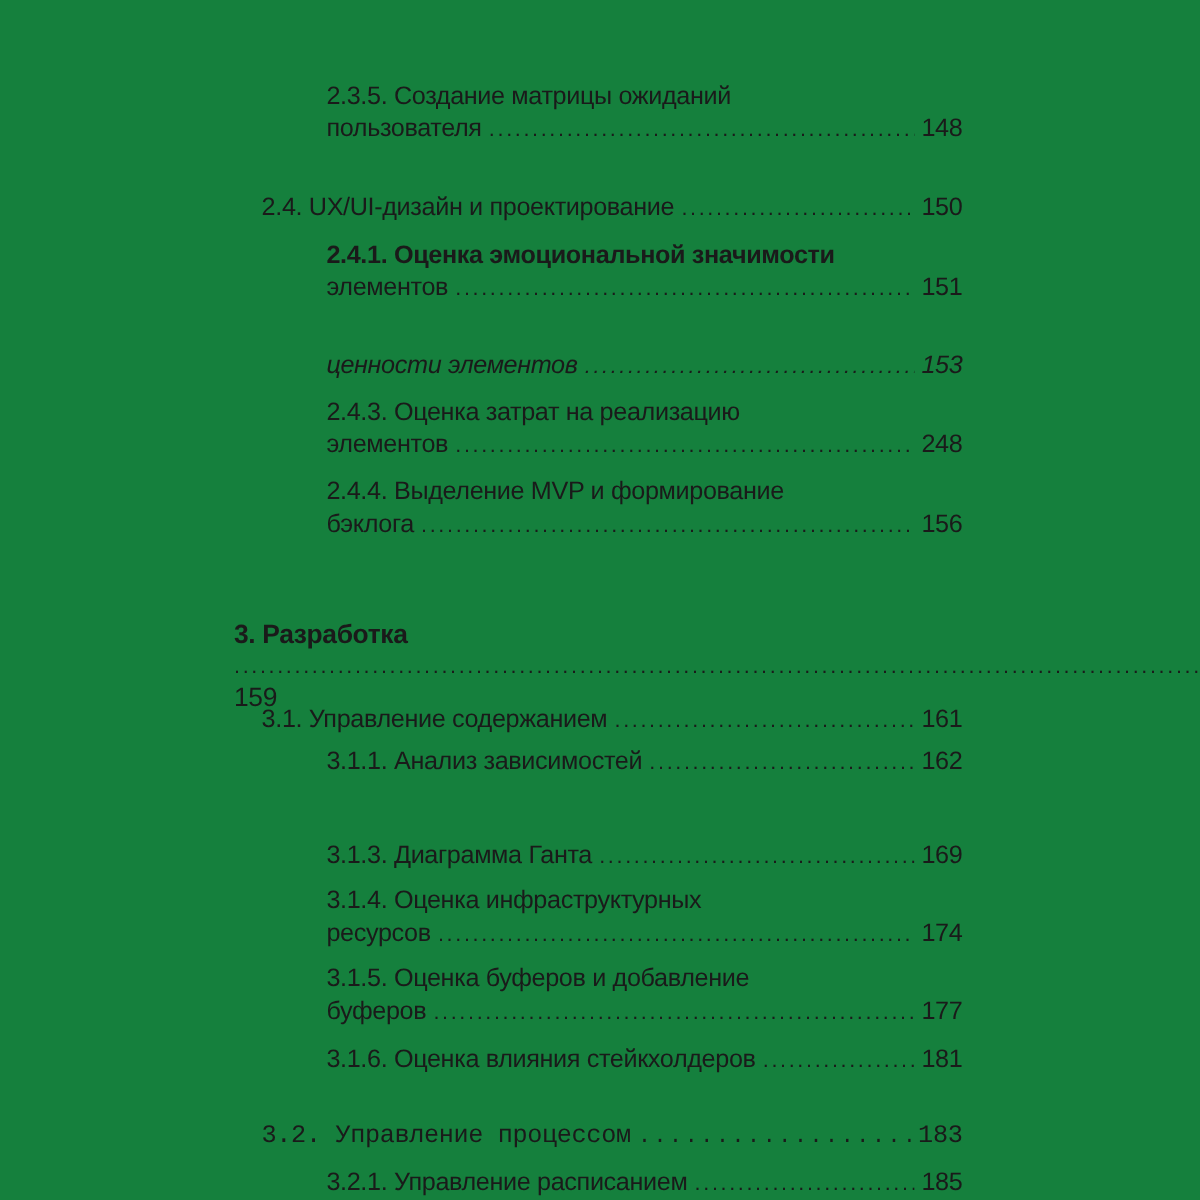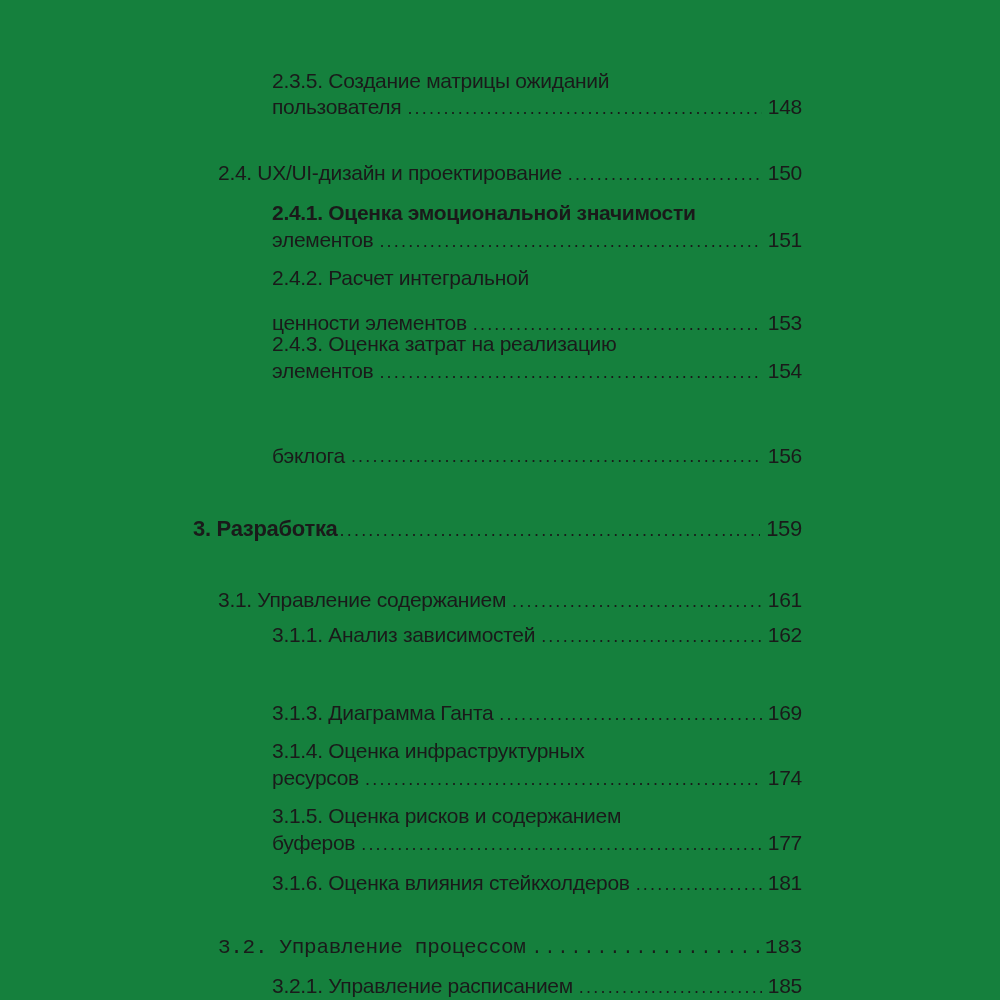--- a/index.html
+++ b/index.html
@@ -47,21 +47,21 @@
     }
     .leader::before {
       content: "........................................................................................................................................................";
     }
     .pnum {
       flex: 0 0 auto;
       text-align: right;
       min-width: 30px;
     }
     .bold { font-weight: bold; }
-    .chapter { font-size: 22px; }
+    .chapter { font-size: 22px; flex-direction: column; }
     
   </style>
 </head>
 <body>
 
 <div class="page">
 
   <div class="toc-title-line" style="left:272px; top:68px;">2.3.5. Создание матрицы ожиданий</div>
   <div class="toc-line" style="left:272px; top:94px; width:530px;">
     <span>пользователя</span>
@@ -75,35 +75,35 @@
     <span class="pnum">150</span>
   </div>
 
   <div class="toc-title-line" style="left:272px; top:200px;font-weight:bold;">2.4.1. Оценка эмоциональной значимости</div>
   <div class="toc-line" style="left:272px; top:227px; width:530px;">
     <span>элементов</span>
     <span class="leader"></span>
     <span class="pnum">151</span>
   </div>
 
-  <div class="toc-title-line" style="left:272px; top:265px;">2.4.2. Расчет интегральной</div>
-  <div class="toc-line" style="left:272px; top:310px; width:530px;">
+  <div class="toc-line" style="left:272px; top:292px; width:530px;font-style:italic;">
     <span>ценности элементов</span>
     <span class="leader"></span>
     <span class="pnum">153</span>
   </div>
 
   <div class="toc-title-line" style="left:272px; top:331px;">2.4.3. Оценка затрат на реализацию</div>
   <div class="toc-line" style="left:272px; top:358px; width:530px;">
     <span>элементов</span>
     <span class="leader"></span>
-    <span class="pnum">154</span>
+    <span class="pnum">248</span>
   </div>
 
-  <div class="toc-line" style="left:272px; top:443px; width:530px;align-items:flex-end;">
+  <div class="toc-title-line" style="left:272px; top:397px;">2.4.4. Выделение MVP и формирование</div>
+  <div class="toc-line" style="left:272px; top:424px; width:530px;">
     <span>бэклога</span>
     <span class="leader"></span>
     <span class="pnum">156</span>
   </div>
 
   <div class="toc-line chapter" style="left:193px; top:516px; width:609px;">
     <span class="bold">3. Разработка</span>
     <span class="leader" style="margin-left:2px;"></span>
     <span class="pnum">159</span>
   </div>
@@ -127,21 +127,21 @@
     <span class="pnum">169</span>
   </div>
 
   <div class="toc-title-line" style="left:272px; top:738px;">3.1.4. Оценка инфраструктурных</div>
   <div class="toc-line" style="left:272px; top:765px; width:530px;">
     <span>ресурсов</span>
     <span class="leader"></span>
     <span class="pnum">174</span>
   </div>
 
-  <div class="toc-title-line" style="left:272px; top:803px;">3.1.5. Оценка рисков и содержанием</div>
+  <div class="toc-title-line" style="left:272px; top:803px;">3.1.5. Оценка буферов и добавление</div>
   <div class="toc-line" style="left:272px; top:830px; width:530px;">
     <span>буферов</span>
     <span class="leader"></span>
     <span class="pnum">177</span>
   </div>
 
   <div class="toc-line" style="left:272px; top:870px; width:530px;justify-content:space-between;">
     <span>3.1.6. Оценка влияния стейкхолдеров</span>
     <span class="leader"></span>
     <span class="pnum">181</span>

